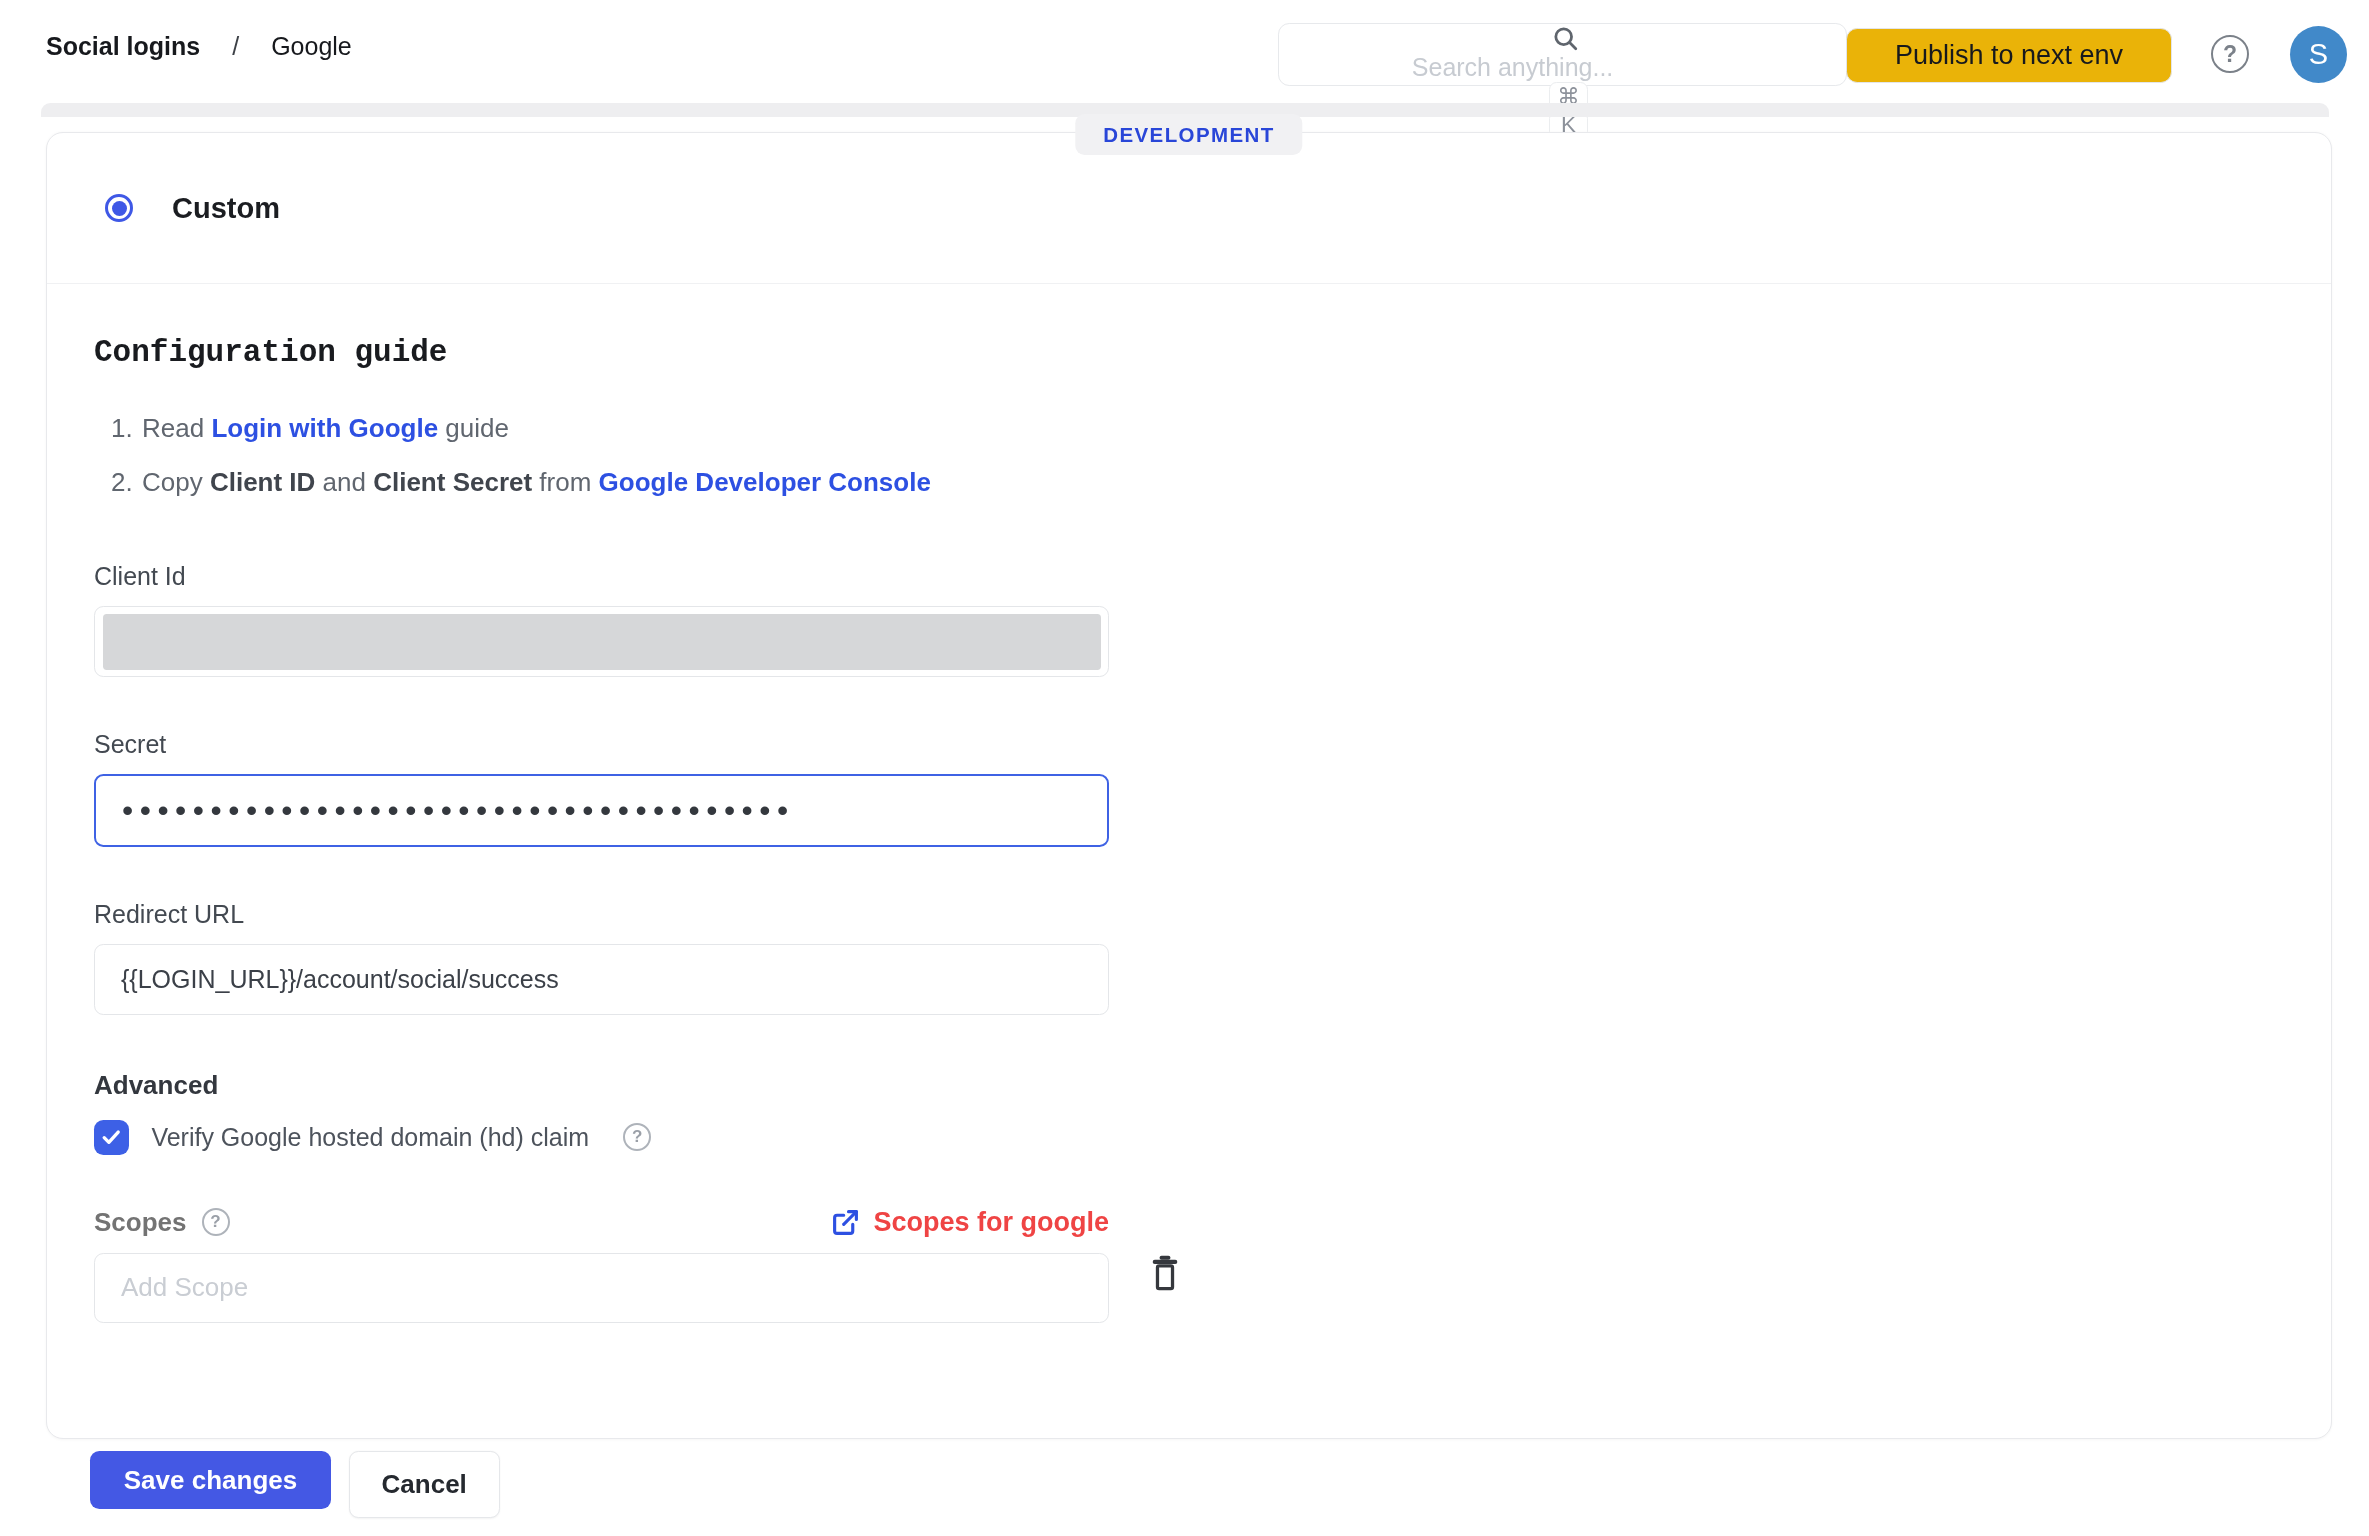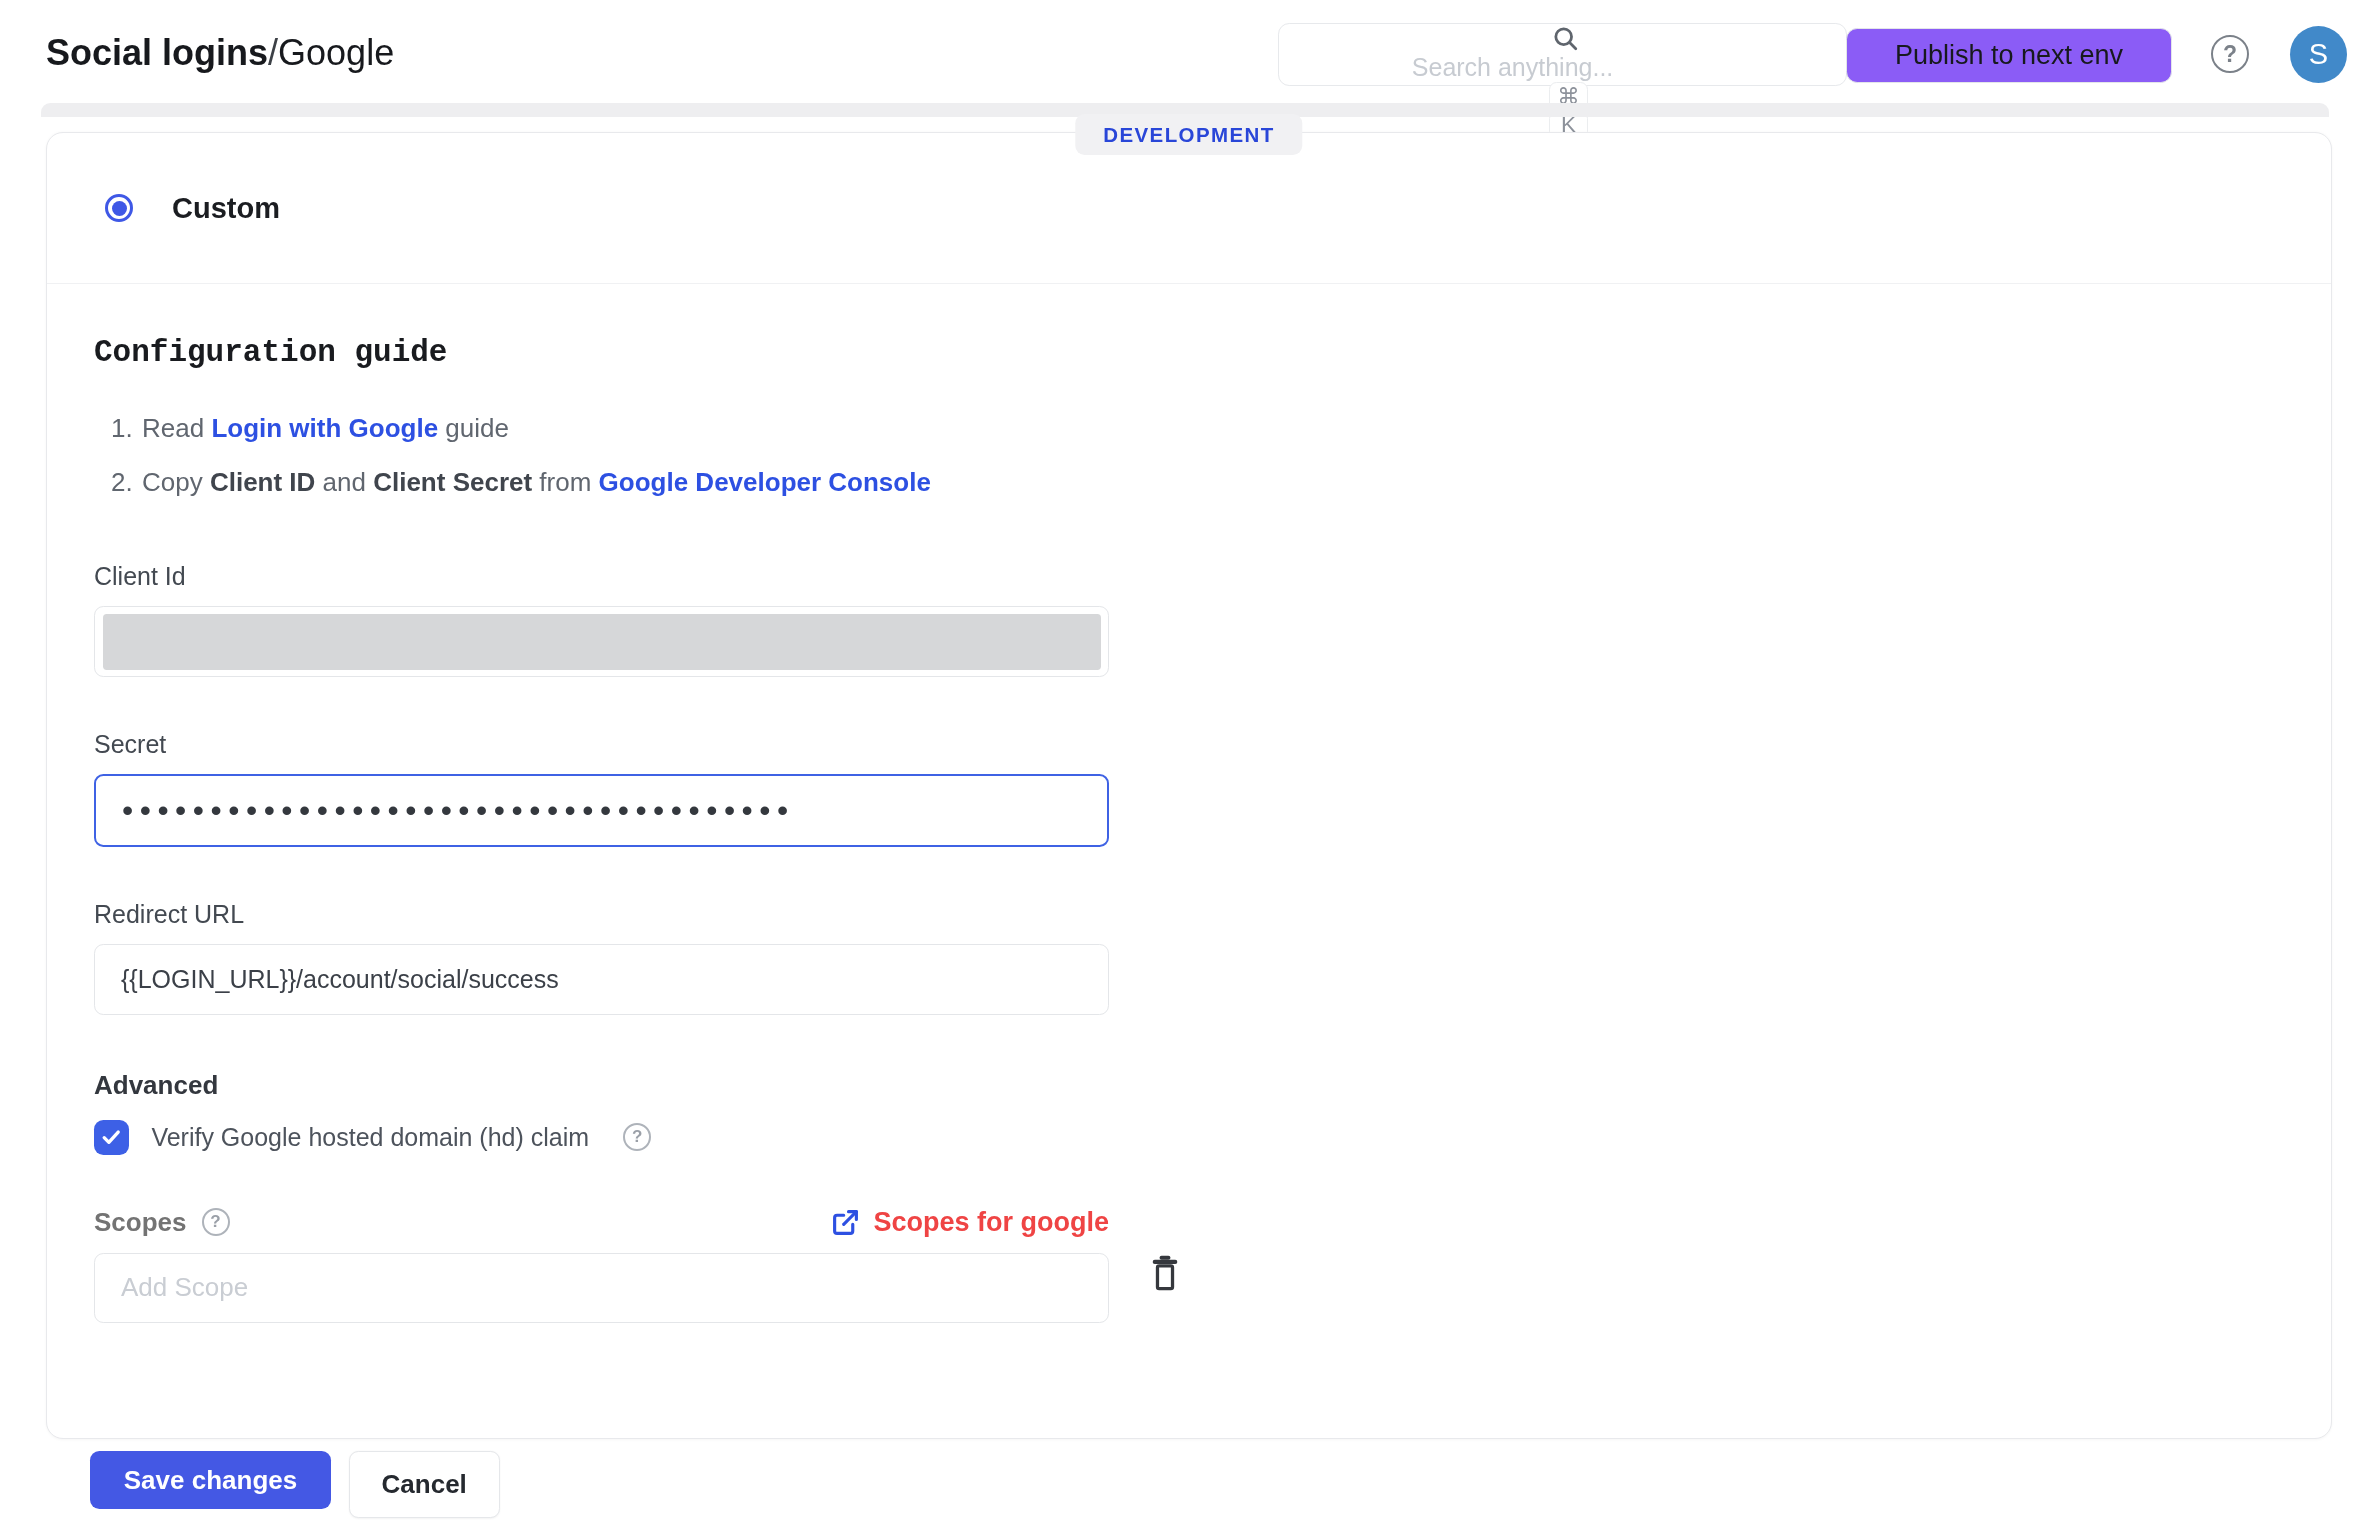--- a/index.html
+++ b/index.html
@@ -1,37 +1,37 @@
 <!DOCTYPE html>
 <html style="font-size:15px"><head>
 <meta charset="utf-8">
 <style>
   * { box-sizing: border-box; margin: 0; padding: 0; }
   html,body { width: 2370px; height: 1536px; background:#ffffff;
     font-family: "Liberation Sans", sans-serif; color:#1b1d21; }
   .page { position:relative; width:2370px; height:1536px; overflow:hidden; }
 
   
-  .breadcrumb { position:absolute; left:46px; top:32px; font-size:36px; display:flex; gap:0; align-items:baseline; }
+  .breadcrumb { position:absolute; left:46px; top:32px; font-size:25px; display:flex; gap:32px; align-items:baseline; }
   .crumb-section { font-weight:700; color:#17191d; }
   .crumb-sep { color:#3c4046; font-weight:400; }
   .crumb-page { font-weight:400; color:#17191d; }
 
   .searchbox { position:absolute; left:1278px; top:23px; width:569px; height:63px;
     border:1.9px solid #e7e9ec; border-radius:11.2px; display:flex; align-items:center;
     padding:0 13px 0 18.6px; background:#fff;flex-direction:column; }
   .searchbox svg { flex:0 0 auto; }
   .search-input { border:none; outline:none; flex:1 1 auto; font-size:25px; color:#3c4046;
     margin-left:15px; min-width:0; font-family:"Liberation Sans",sans-serif; background:transparent; }
   .search-input::placeholder { color:#c7cbd1; }
   .keycap { width:39px; height:39px; border:1.9px solid #ebedef; border-radius:7.5px; color:#8d929b;
     font-size:22.4px; display:flex; align-items:center; justify-content:center; margin-left:6.5px; background:#fff; }
 
   .publish-btn { position:absolute; left:1846px; top:28px; width:326px; height:55px;
-    border:1.9px solid #e3e5e9; border-radius:11.2px; background:#8b5cf6; font-size:27px; font-weight:500;
+    border:1.9px solid #e3e5e9; border-radius:11.2px; background:#eab308; font-size:27px; font-weight:500;
     color:#17191d; display:flex; align-items:center; justify-content:center; cursor:pointer;
     font-family:"Liberation Sans",sans-serif; }
 
   .help-circle { display:inline-flex; align-items:center; justify-content:center; border-radius:50%; }
   .help-header { position:absolute; left:2211px; top:35px; width:38px; height:38px;
     border:2.8px solid #7b8189; color:#7b8189; font-size:23px; font-weight:700; }
   .help-small { width:28px; height:28px; border:2.3px solid #aeb3ba; color:#9ba0a8;
     font-size:17px; font-weight:700; }
 
   .avatar { position:absolute; left:2290px; top:26px; width:57px; height:57px; border-radius:50%;

